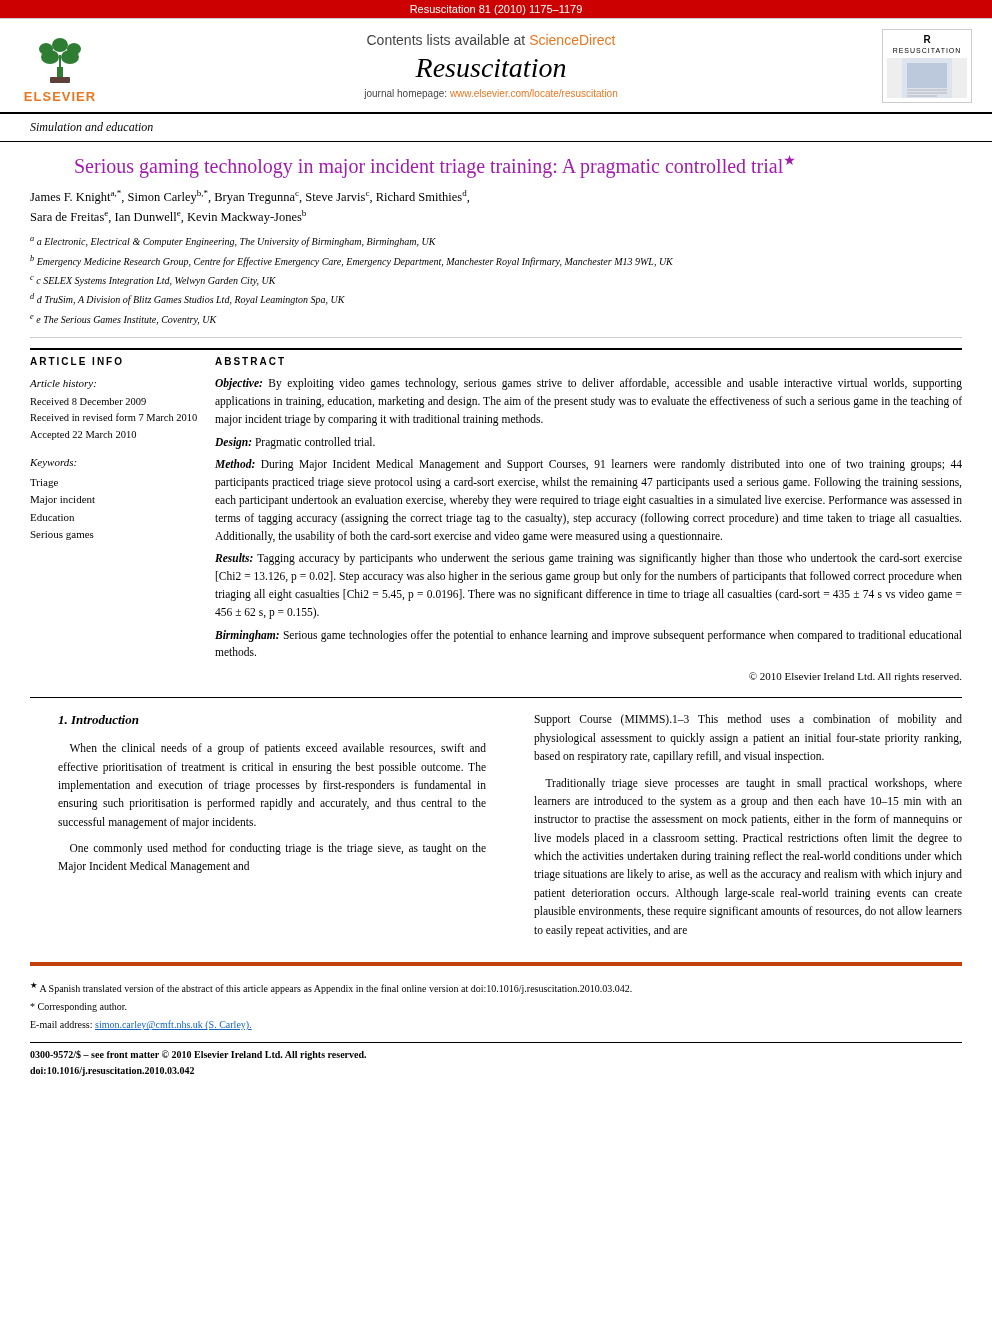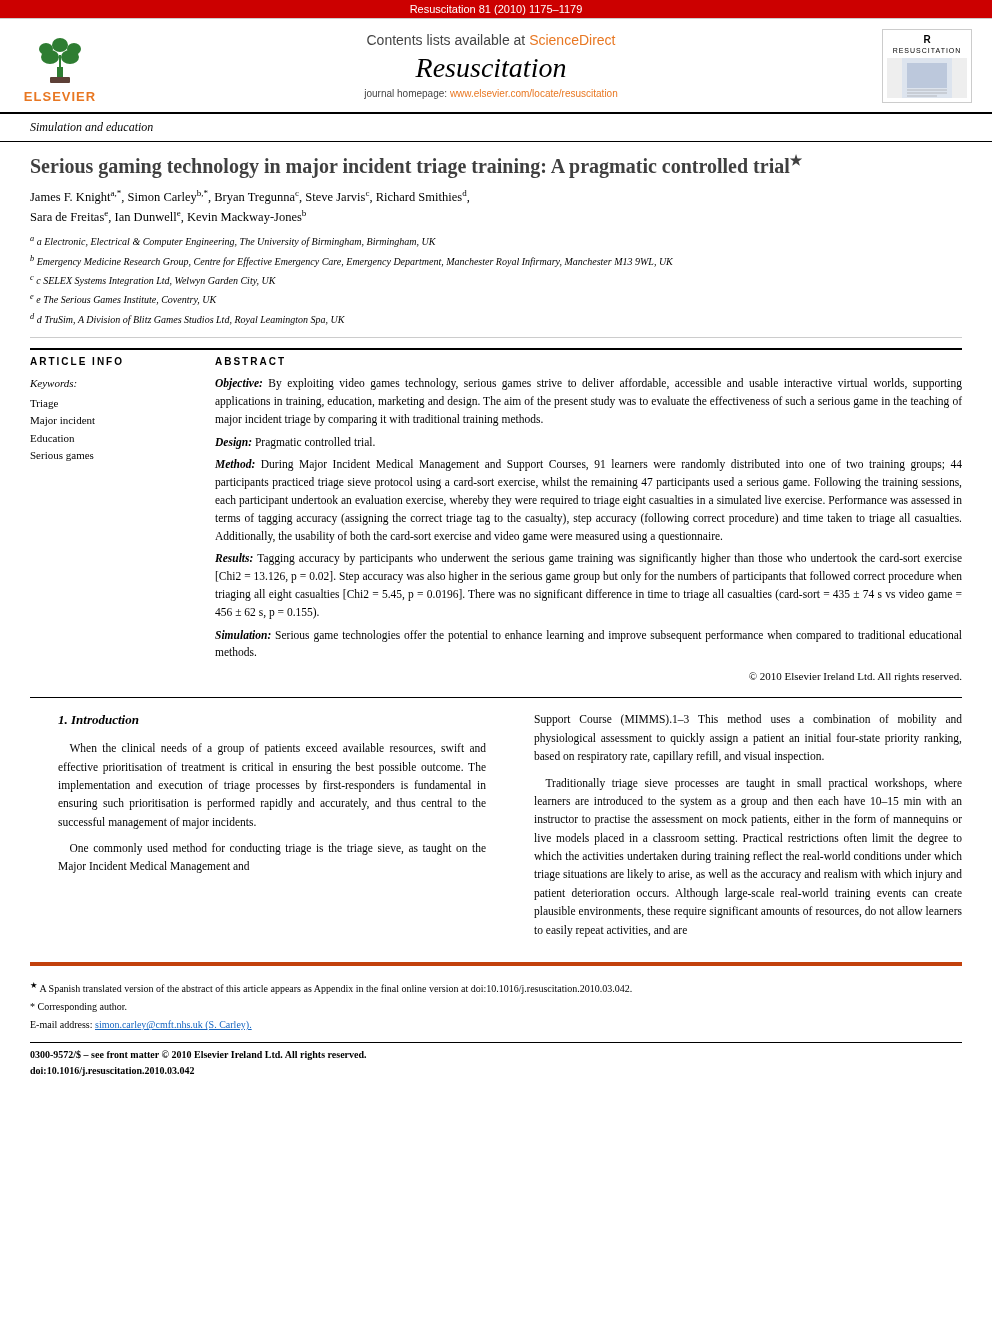--- a/index.html
+++ b/index.html
@@ -95,24 +95,25 @@
     }
 
     
     .article-content {
       padding: 10px 30px;
     }
 
     
     .article-title {
       font-size: 20px;
-      font-weight: bold;
+      font-weight: normal;
       line-height: 1.3;
       margin-bottom: 8px;
-      color: #404040;
+      color: #a21caf;
+      margin-left: 44px;
     }
 
     .article-title .star {
       font-size: 14px;
       vertical-align: super;
     }
 
     
     .authors {
       font-size: 12.5px;
@@ -380,29 +381,37 @@
 
   <div class="authors">
     James F. Knight<sup>a,*</sup>, Simon Carley<sup>b,*</sup>, Bryan Tregunna<sup>c</sup>, Steve Jarvis<sup>c</sup>, Richard Smithies<sup>d</sup>,<br>
     Sara de Freitas<sup>e</sup>, Ian Dunwell<sup>e</sup>, Kevin Mackway-Jones<sup>b</sup>
   </div>
 
   <div class="affiliations">
     <div><sup>a</sup> <span>a Electronic, Electrical &amp; Computer Engineering, The University of Birmingham, Birmingham, UK</span></div>
     <div><sup>b</sup> Emergency Medicine Research Group, Centre for Effective Emergency Care, Emergency Department, Manchester Royal Infirmary, Manchester M13 9WL, UK</div>
     <div><sup>c</sup> <span>c SELEX Systems Integration Ltd, Welwyn Garden City, UK</span></div>
+    <div><sup>d</sup> <span>d TruSim, A Division of Blitz Games Studios Ltd, Royal Leamington Spa, UK</span></div>
     <div><sup>e</sup> <span>e The Serious Games Institute, Coventry, UK</span></div>
-    <div><sup>d</sup> <span>d TruSim, A Division of Blitz Games Studios Ltd, Royal Leamington Spa, UK</span></div>
   </div>
 
   <div class="two-col">
 
     <div class="col-left">
       <div class="info-section-title">ARTICLE INFO</div>
 
+      <div class="info-block">
+        <div class="label">Article history:</div>
+        <div class="dates">
+          <div>Received 8 December 2009</div>
+          <div>Received in revised form 7 March 2010</div>
+          <div>Accepted 22 March 2010</div>
+        </div>
+      </div>
 
       <div class="info-block">
         <div class="keywords-label">Keywords:</div>
         <div class="keywords-list">
           <div>Triage</div>
           <div>Major incident</div>
           <div>Education</div>
           <div>Serious games</div>
         </div>
       </div>
@@ -422,21 +431,21 @@
         </p>
         <p>
           <span class="para-label">Method:</span>
           <span>During Major Incident Medical Management and Support Courses, 91 learners were randomly distributed into one of two training groups; 44 participants practiced triage sieve protocol using a card-sort exercise, whilst the remaining 47 participants used a serious game. Following the training sessions, each participant undertook an evaluation exercise, whereby they were required to triage eight casualties in a simulated live exercise. Performance was assessed in terms of tagging accuracy (assigning the correct triage tag to the casualty), step accuracy (following correct procedure) and time taken to triage all casualties. Additionally, the usability of both the card-sort exercise and video game were measured using a questionnaire.</span>
         </p>
         <p>
           <span class="para-label">Results:</span>
           <span>Tagging accuracy by participants who underwent the serious game training was significantly higher than those who undertook the card-sort exercise [Chi2 = 13.126, p = 0.02]. Step accuracy was also higher in the serious game group but only for the numbers of participants that followed correct procedure when triaging all eight casualties [Chi2 = 5.45, p = 0.0196]. There was no significant difference in time to triage all casualties (card-sort = 435 ± 74 s vs video game = 456 ± 62 s, p = 0.155).</span>
         </p>
         <p>
-          <span class="para-label">Simulation:</span>
+          <span class="para-label">Birmingham:</span>
           <span>Serious game technologies offer the potential to enhance learning and improve subsequent performance when compared to traditional educational methods.</span>
         </p>
         <div class="copyright-line">© 2010 Elsevier Ireland Ltd. All rights reserved.</div>
       </div>
     </div>
   </div>
 
   <hr class="divider">
 
   <div class="body-two-col">

